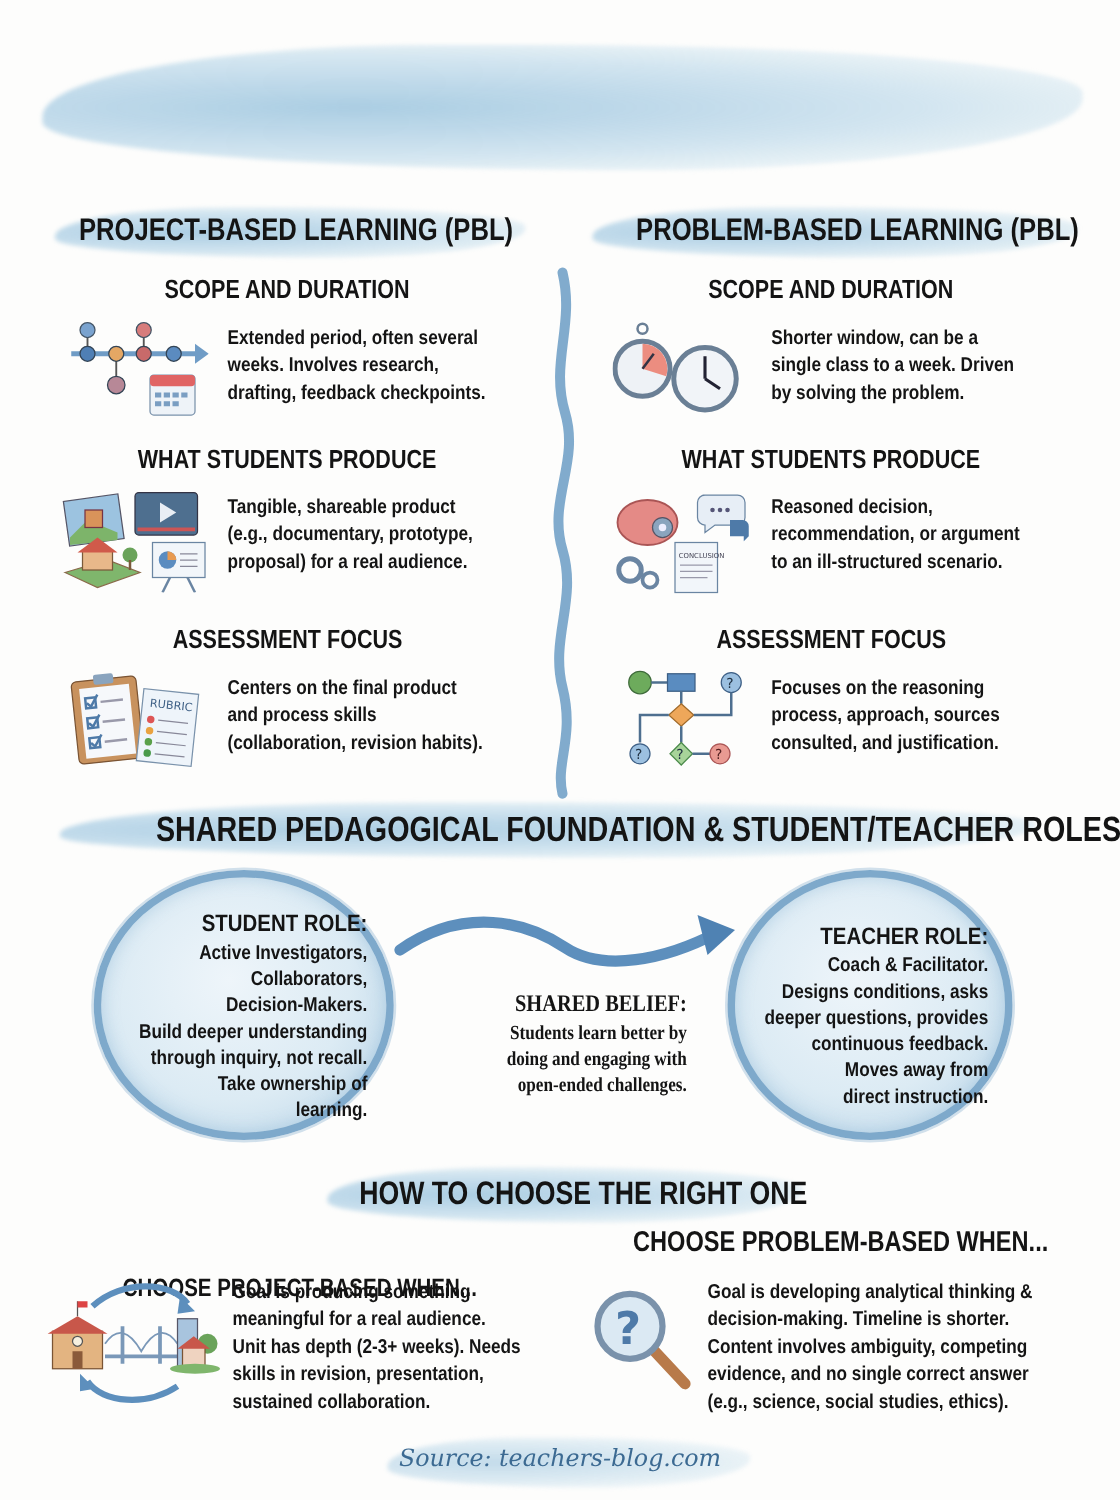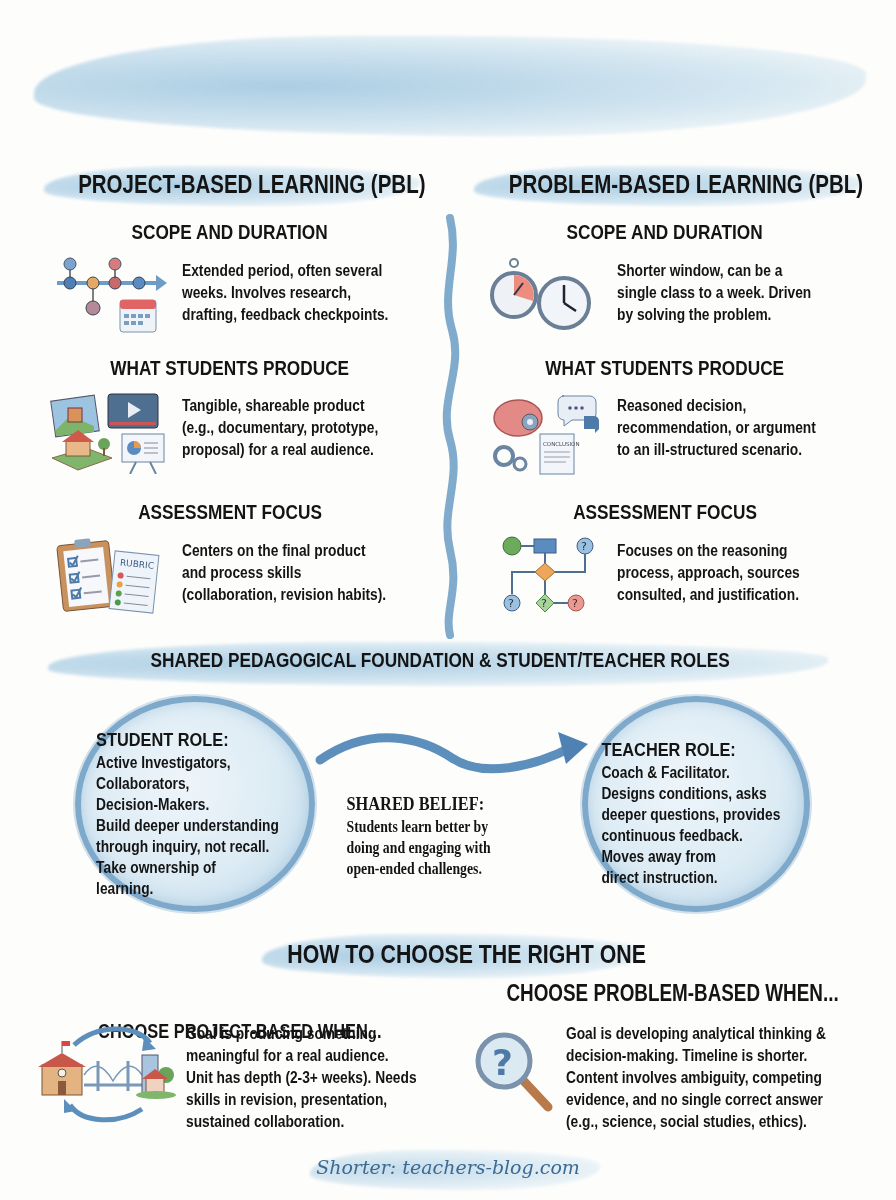--- a/index.html
+++ b/index.html
@@ -39,39 +39,39 @@
 
   .icon-box { position: absolute; }
 
   .circle {
     position: absolute; border-radius: 50%;
     background: radial-gradient(circle at 45% 40%, #eef5fa 0%, #dcebf4 55%, #c3dbeb 85%, #a9c9df 100%);
     border: 6px solid #7ea9cb;
     box-shadow: 0 0 0 2px rgba(126,169,203,0.35), inset 0 0 14px rgba(110,160,200,0.35);
   }
   .circle-text {
-    position: absolute; text-align: left; font-size: 16px; line-height: 21px; color: #141414; font-weight: 700;
+    position: absolute; text-align: right; font-size: 16px; line-height: 21px; color: #141414; font-weight: 700;
   }
   .circle-text .t { display: block; transform: scaleX(0.86); white-space: nowrap; }
   .circle-text .h { font-size: 19px; line-height: 24px; }
 
   .source {
     position: absolute; left: 0; width: 896px; top: 1156px; text-align: center;
     font-family: "DejaVu Serif", serif; font-style: italic; font-size: 19px; color: #3c6a92;
   }
 </style>
 </head>
 <body>
 
 <div class="wash" style="left:34px;top:36px;width:832px;height:100px;"></div>
 <div class="main-title">
 </div>
 
 <div class="wash" style="left:44px;top:166px;width:376px;height:40px;"></div>
-<div class="col-header" style="left:40px;top:170px;width:380px;">
+<div class="col-header" style="left:25px;top:170px;width:380px;">
   <span>PROJECT-BASED LEARNING (PBL)</span>
 </div>
 <div class="wash" style="left:474px;top:166px;width:388px;height:40px;"></div>
 <div class="col-header" style="left:470px;top:170px;width:390px;">
   <span>PROBLEM-BASED LEARNING (PBL)</span>
 </div>
 
 <svg class="abs" style="left:430px;top:210px;" width="40" height="430" viewBox="0 0 40 430">
   <path d="M20 8 C 30 50, 10 80, 22 120 C 34 160, 8 190, 20 230 C 32 270, 10 300, 20 340 C 30 380, 14 400, 20 425" stroke="#6b9cc4" stroke-width="8" fill="none" stroke-linecap="round" opacity="0.85"></path>
 </svg>
@@ -231,21 +231,21 @@
   <circle cx="76" cy="67" r="8" fill="#e99a92" stroke="#a55"></circle>
     <text x="72" y="71" font-size="11" fill="#522" font-family="DejaVu Sans, sans-serif">?</text>
 </svg>
 <div class="body-txt" style="left:617px;top:540px;">
   <div>Focuses on the reasoning</div>
     <div>process, approach, sources</div>
     <div>consulted, and justification.</div>
 </div>
 
 <div class="wash" style="left:48px;top:642px;width:780px;height:44px;"></div>
-<div class="col-header" style="left:40px;top:648px;width:800px;font-size:21px;">
+<div class="col-header" style="left:40px;top:648px;width:800px;font-size:28px;">
   <span>SHARED PEDAGOGICAL FOUNDATION &amp; STUDENT/TEACHER ROLES</span>
 </div>
 
 <div class="circle" style="left:75px;top:696px;width:240px;height:216px;"></div>
 <div class="circle-text" style="left:80px;top:728px;width:230px;">
   <span class="t h">STUDENT ROLE:</span>
   <span class="t">Active Investigators,</span>
   <span class="t">Collaborators,</span>
   <span class="t">Decision-Makers.</span>
   <span class="t">Build deeper understanding</span>
@@ -320,13 +320,13 @@
 </svg>
 <div class="body-txt" style="left:566px;top:1023px;">
   <div>Goal is developing analytical thinking &amp;</div>
     <div>decision-making. Timeline is shorter.</div>
     <div>Content involves ambiguity, competing</div>
     <div>evidence, and no single correct answer</div>
     <div>(e.g., science, social studies, ethics).</div>
 </div>
 
 <div class="wash" style="left:310px;top:1150px;width:290px;height:40px;opacity:0.7;"></div>
-<div class="source">Shorter: teachers-blog.com</div>
+<div class="source">Source: teachers-blog.com</div>
 
 </body></html>

